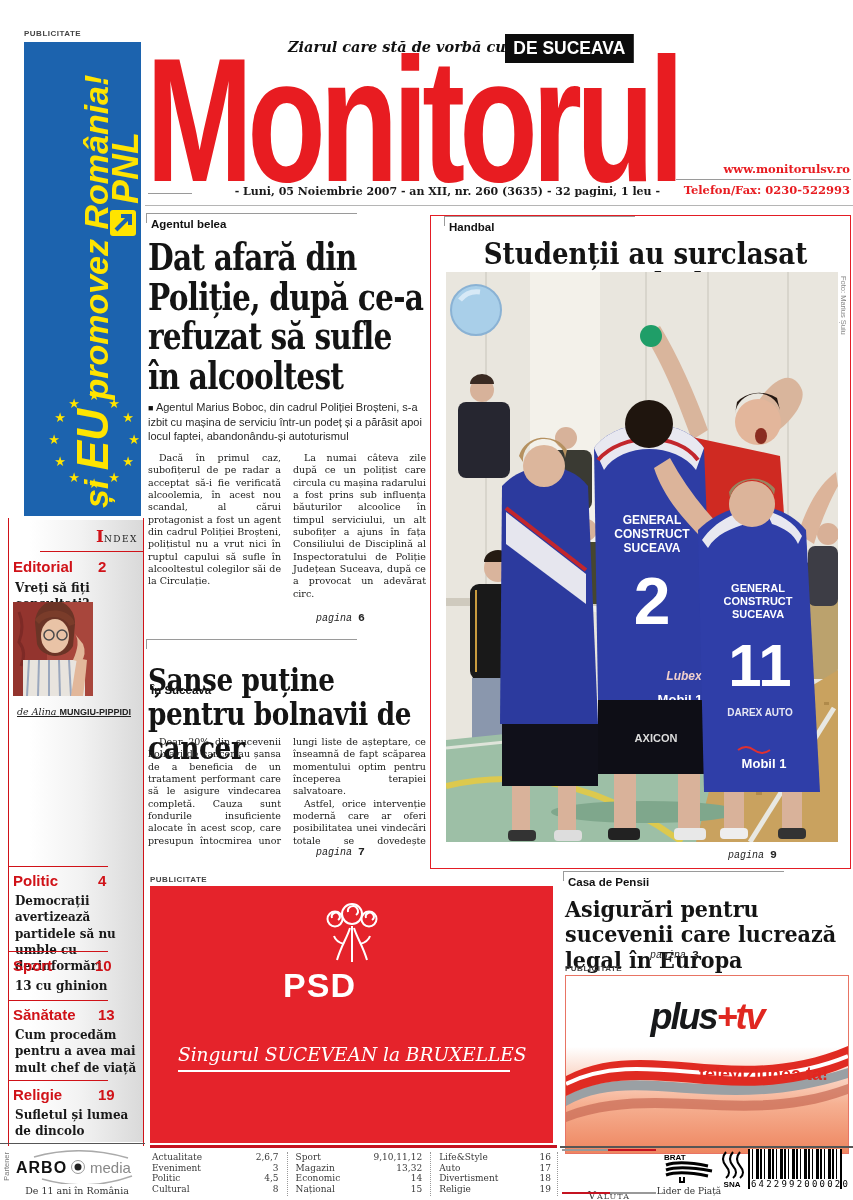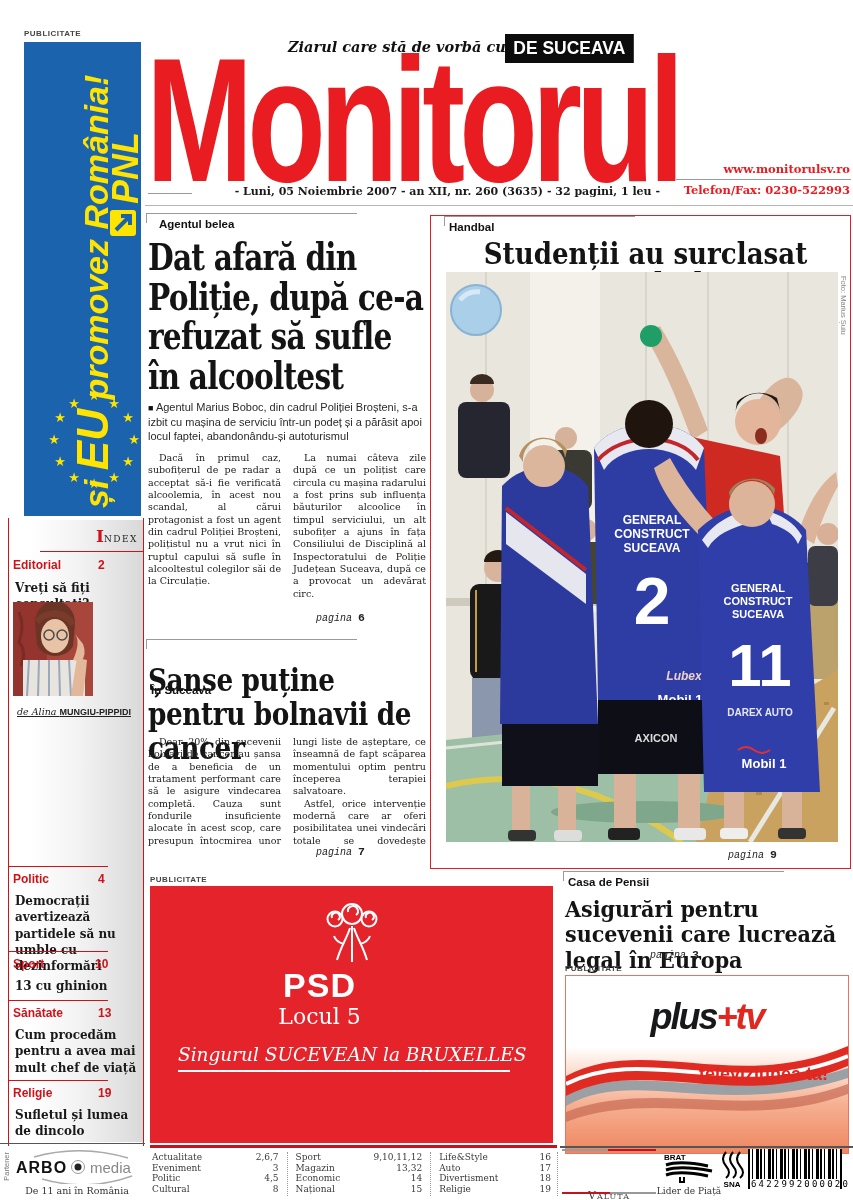--- a/index.html
+++ b/index.html
@@ -13,21 +13,21 @@
   .bracket{border-top:1px solid #9a9a9a;border-left:1px solid #9a9a9a;height:9px;}
   .headline{font-weight:bold;color:#141414;transform-origin:left top;}
   .bodytext{font-size:9.5px;line-height:1.3;text-align:justify;color:#21211f;
             font-family:"DejaVu Serif","Liberation Serif",serif;column-count:2;column-gap:12px;overflow:hidden;}
   .bodytext p{margin:0;text-indent:11px;}
   .pageref{font-family:Liberation Mono, monospace;font-size:10px;color:#222;text-align:left;}
   .pageref .pl{font-style:italic;}
   .pageref b{font-size:11.5px;}
   .redrule{background:#d01218;}
   .grayrule{background:#9a9a9a;}
-  .idx-label{font-size:12px;font-weight:bold;color:#d01218;}
+  .idx-label{font-size:15px;font-weight:bold;color:#d01218;}
   .idx-head{font-family:"DejaVu Serif","Liberation Serif",serif;font-weight:bold;font-size:13px;line-height:1.25;color:#191919;transform:scaleX(.92);transform-origin:left top;}
   .smallcaps{font-variant:small-caps;}
   .toc-row{display:flex;justify-content:space-between;font-family:"DejaVu Serif","Liberation Serif",serif;
            font-size:9px;color:#3a3a3a;line-height:10.5px;}
   .valrow{display:flex;justify-content:space-between;font-family:"DejaVu Serif","Liberation Serif",serif;
           font-size:9.5px;color:#333;line-height:12px;}
   .caret{color:#c41320;font-weight:bold;}
   .vert{writing-mode:vertical-rl;}
 </style>
 </head>
@@ -124,21 +124,21 @@
 
   <div class="abs serif" style="left:660px;top:162px;width:190px;text-align:right;font-size:11.5px;font-weight:bold;color:#e81c21;">www.monitorulsv.ro</div>
   <div class="abs grayrule" style="left:676px;top:179px;width:175px;height:1px;"></div>
   <div class="abs serif" style="left:660px;top:183px;width:190px;text-align:right;font-size:11.5px;font-weight:bold;color:#e81c21;">Telefon/Fax: 0230-522993</div>
 
   <div class="abs grayrule" style="left:148px;top:193px;width:44px;height:1px;"></div>
   <div class="abs serif" style="left:155px;top:185px;width:505px;text-align:right;font-size:11px;font-weight:bold;color:#1a1a1a;">- Luni, 05 Noiembrie 2007 - an XII, nr. 260 (3635) - 32 pagini, 1 leu -</div>
   <div class="abs" style="left:145px;top:205px;width:708px;height:1px;background:#b5b5b5;"></div>
 
   <div class="abs bracket" style="left:146px;top:213px;width:210px;"></div>
-  <div class="abs kicker" style="left:151px;top:218px;margin-left:8px;">Agentul belea</div>
+  <div class="abs kicker" style="left:151px;top:218px;">Agentul belea</div>
   <div class="abs headline serif" style="left:148px;top:237px;width:364px;font-size:38px;line-height:1.04;letter-spacing:-1px;transform:scaleX(.78);">Dat afară din Poliție, după ce-a refuzat să sufle în alcooltest</div>
   <div class="abs sans" style="left:148px;top:400px;width:278px;font-size:11px;line-height:1.32;color:#2a2a2a;">
     <span style="color:#111;font-size:9px;">■</span>
     <span>Agentul Marius Boboc, din cadrul Poliției Broșteni, s-a izbit cu mașina de serviciu într-un podeț și a părăsit apoi locul faptei, abandonându-și autoturismul</span>
   </div>
   <div class="abs bodytext" style="left:148px;top:452px;width:278px;height:158px;">
     <p>Dacă în primul caz, subofițerul de pe radar a acceptat să-i fie verificată alcoolemia, în acest nou scandal, al cărui protagonist a fost un agent din cadrul Poliției Broșteni, polițistul nu a vrut nici în ruptul capului să sufle în alcooltestul colegilor săi de la Circulație.</p>
     <p>La numai câteva zile după ce un polițist care circula cu mașina radarului a fost prins sub influența băuturilor alcoolice în timpul serviciului, un alt subofițer a ajuns în fața Consiliului de Disciplină al Inspectoratului de Poliție Județean Suceava, după ce a provocat un adevărat circ.</p>
 
   </div>
@@ -305,21 +305,20 @@
           <path d="M42,46 q8,-2 10,-8"></path>
         <circle cx="34" cy="16" r="10"></circle>
           <path d="M34,16 m-4,-2 a5,5 0 1 1 8,3"></path>
         <circle cx="17" cy="21" r="7.5"></circle>
           <path d="M17,21 m-3,-1 a4,4 0 1 1 6,2"></path>
         <circle cx="51" cy="21" r="7.5"></circle>
           <path d="M51,21 m-3,-1 a4,4 0 1 1 6,2"></path>
       </g>
     </svg>
     <div class="abs" style="left:0;top:80px;width:403px;text-align:center;color:#fff;font-size:34px;font-weight:bold;letter-spacing:1px;transform:translateX(-32px);">PSD</div>
-    <div class="abs serif" style="left:0;top:118px;width:403px;text-align:center;color:#fff;font-size:22px;transform:translateX(-32px);">Locul 5</div>
     <div class="abs serif" style="left:28px;top:158px;width:360px;color:#fff;font-size:18.5px;font-style:italic;">Singurul SUCEVEAN la BRUXELLES</div>
     <div class="abs" style="left:28px;top:184px;width:332px;height:2px;background:#fff;"></div>
   </div>
 
   <div class="abs bracket" style="left:563px;top:871px;width:220px;"></div>
   <div class="abs kicker" style="left:568px;top:876px;">Casa de Pensii</div>
   <div class="abs headline serif" style="left:565px;top:896px;width:320px;font-size:23px;line-height:1.1;transform:scaleX(.9);">Asigurări pentru sucevenii care lucrează legal în Europa</div>
   <div class="abs pageref" style="left:650px;top:948px;width:150px;">
     <span class="pl">pagina</span> <b>3</b>
   </div>

